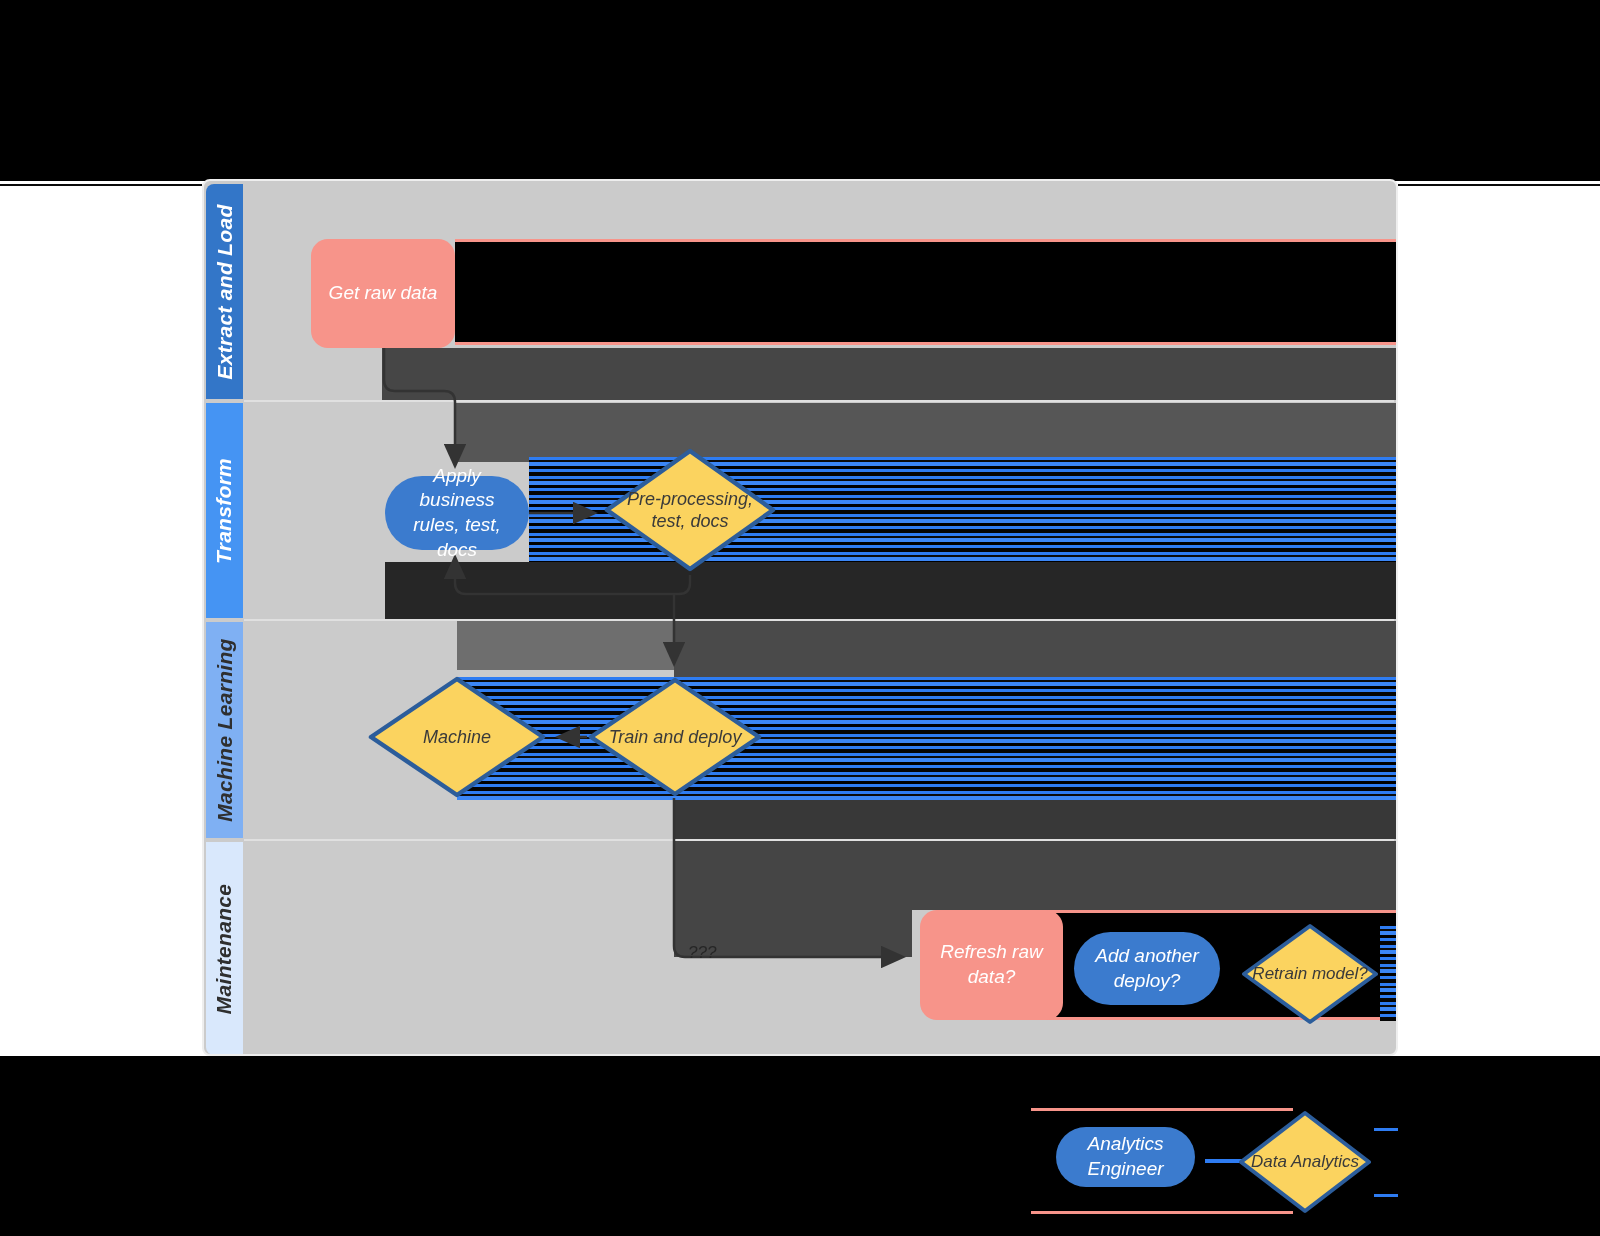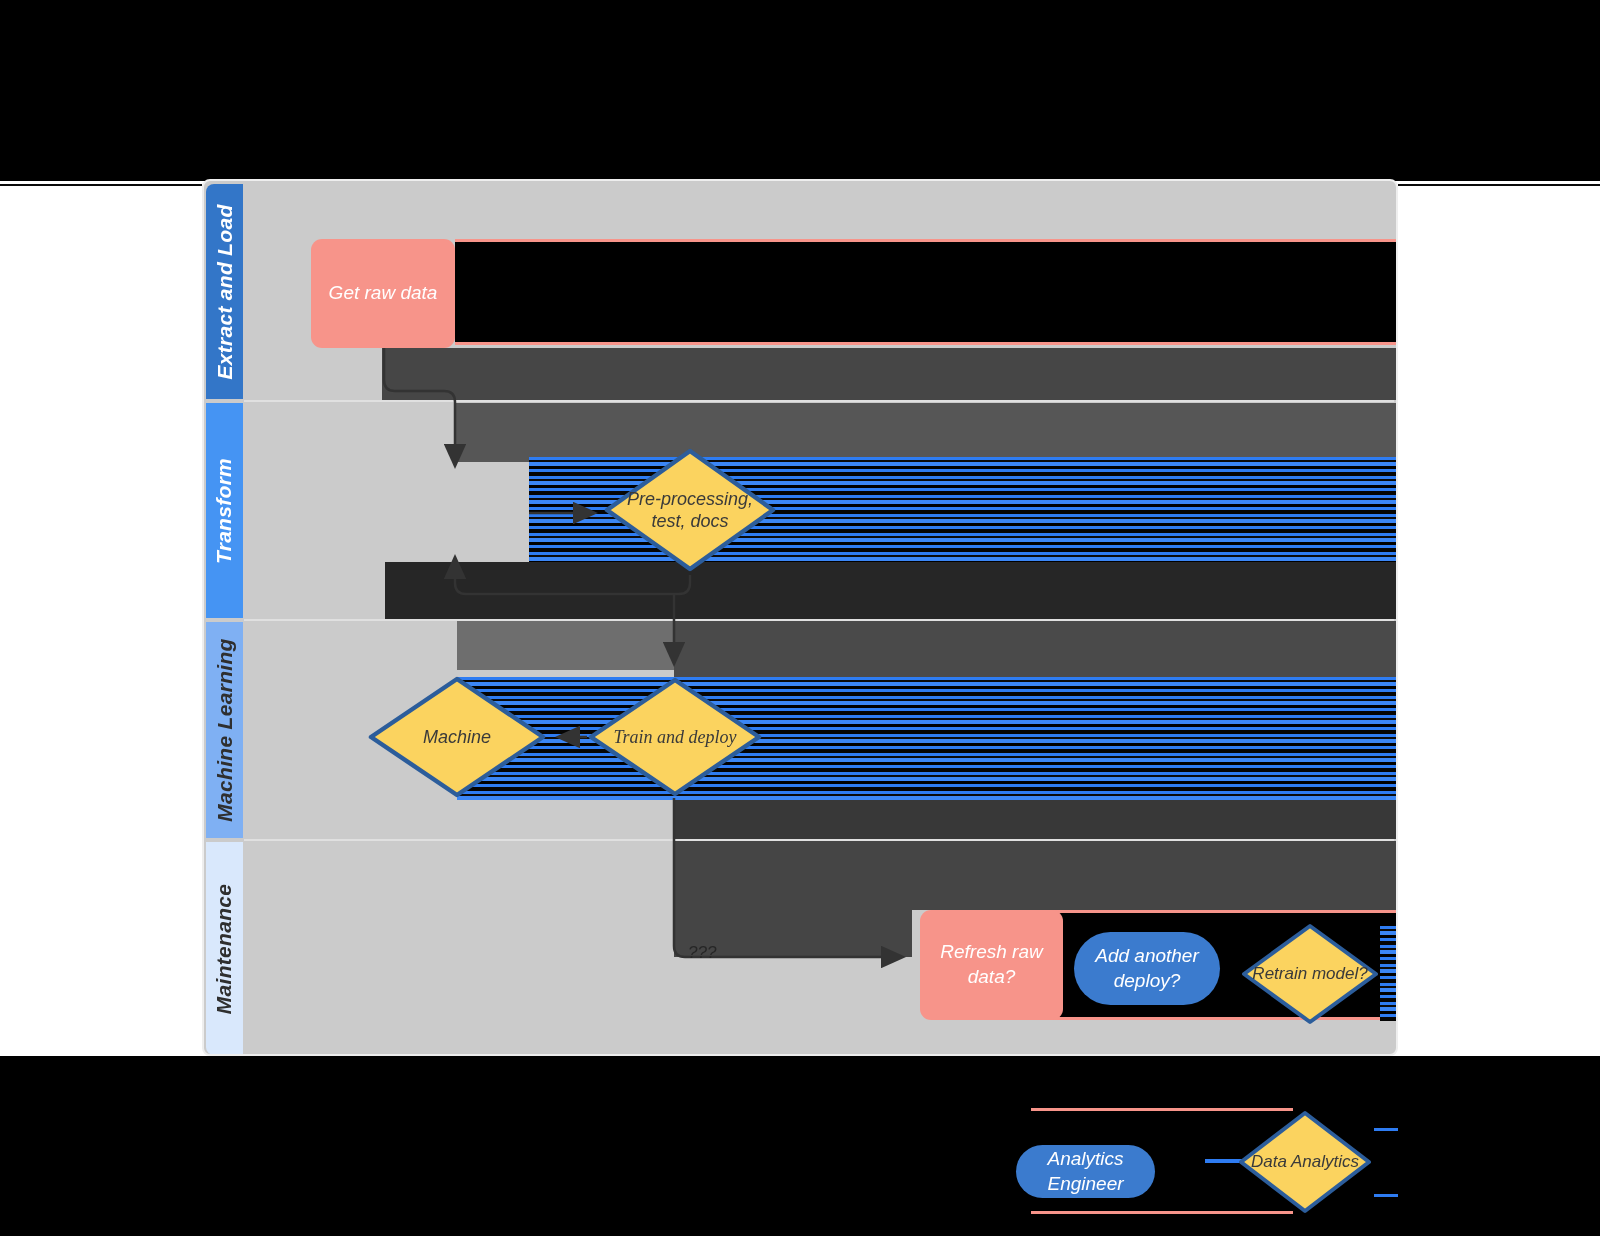--- a/index.html
+++ b/index.html
@@ -26,21 +26,21 @@
   .lane-header{position:absolute;left:2px;width:37px;display:flex;align-items:center;
                justify-content:center;}
   .lane-header span{transform:rotate(-90deg);white-space:nowrap;font-weight:bold;
                     font-style:italic;font-size:21px;letter-spacing:.3px;}
   .lh-first{border-top-left-radius:8px;}
   .lh-last{border-bottom-left-radius:8px;}
 
   
   .node{position:absolute;display:flex;align-items:center;justify-content:center;
         text-align:center;font-style:italic;}
-  .process{background:#f7948a;color:#ffffff;border-radius:11px;font-size:19px;line-height:1.3;}
+  .process{background:#f7948a;color:#ffffff;border-radius:17px;font-size:19px;line-height:1.3;}
   .stadium{background:#3b7bce;color:#ffffff;border-radius:40px;font-size:19px;line-height:1.3;}
   .diamond{background:transparent;}
   .diamond svg{position:absolute;left:0;top:0;}
   .diamond polygon{fill:#fbd35f;stroke:#2c5d9b;stroke-width:4.5;stroke-linejoin:round;}
   .dlabel{position:relative;z-index:2;color:#3a3a3a;font-size:18px;line-height:1.25;
           font-style:italic;padding:0 18px;}
   .connectors{position:absolute;left:0;top:0;z-index:5;}
   .node{z-index:6;}
   .edge-label{position:absolute;z-index:7;font-style:italic;color:#262626;font-size:17px;}
 
@@ -112,40 +112,43 @@
         <path d="M470,413 L470,481" marker-end="url(#ah)"></path>
         <path d="M383,556 L356,556" marker-end="url(#ah)"></path>
         <path d="M470,617 L470,765 Q470,776 481,776 L697,776" marker-end="url(#ah)"></path>
       </g>
     </svg>
 
     <div class="node process" style="left:107px;top:58px;width:144px;height:109px;">
       <span>Get raw data</span>
     </div>
 
+    <div class="node stadium" style="left:181px;top:295px;width:144px;height:74px;padding:0 10px;box-sizing:border-box;">
+      <span>Apply business rules, test, docs</span>
+    </div>
 
     <div class="node diamond" style="left:399px;top:266px;width:174px;height:126px;">
       <svg width="174" height="126" viewBox="0 0 174 126">
         <polygon points="87,4 170,63 87,122 4,63"></polygon>
       </svg>
       <span class="dlabel">Pre-processing, test, docs</span>
     </div>
 
     <div class="node diamond" style="left:163px;top:494px;width:180px;height:124px;">
       <svg width="180" height="124" viewBox="0 0 180 124">
         <polygon points="90,4 176,62 90,120 4,62"></polygon>
       </svg>
       <span class="dlabel">Machine</span>
     </div>
 
     <div class="node diamond" style="left:383px;top:495px;width:176px;height:122px;">
       <svg width="176" height="122" viewBox="0 0 176 122">
         <polygon points="88,4 172,61 88,118 4,61"></polygon>
       </svg>
-      <span class="dlabel" style="padding:0 6px;font-family:Liberation Serif, serif;">Train and deploy</span>
+      <span class="dlabel" style="padding:0 6px;">Train and deploy</span>
     </div>
 
     <div class="node process" style="left:708px;top:729px;width:143px;height:110px;margin-left:8px;">
       <span style="padding:0 14px;">Refresh raw data?</span>
     </div>
 
     <div class="node stadium" style="left:870px;top:751px;width:146px;height:73px;padding:0 16px;box-sizing:border-box;">
       <span>Add another deploy?</span>
     </div>
 
@@ -159,21 +162,21 @@
     <div class="edge-label" style="left:484px;top:762px;">???</div>
   </div>
 
   <div class="hline" style="left:1031px;top:1108px;width:262px;height:3px;background:#f7948a;"></div>
   <div class="hline" style="left:1031px;top:1211px;width:262px;height:3px;background:#f7948a;"></div>
   <div class="hline" style="left:1205px;top:1159px;width:38px;height:4px;background:#2e7cf2;"></div>
   <div class="hline" style="left:1374px;top:1128px;width:24px;height:3px;background:#2e7cf2;"></div>
   <div class="hline" style="left:1374px;top:1194px;width:24px;height:3px;background:#2e7cf2;"></div>
 
 
-  <div class="node stadium" style="left:1016px;top:1127px;width:139px;height:53px;padding:0 18px;box-sizing:border-box;margin-top:18px;">
+  <div class="node stadium" style="left:1056px;top:1127px;width:139px;height:60px;padding:0 18px;box-sizing:border-box;">
     <span>Analytics Engineer</span>
   </div>
 
   <div class="node diamond" style="left:1237px;top:1109px;width:136px;height:106px;">
     <svg width="136" height="106" viewBox="0 0 136 106">
       <polygon points="68,4 132,53 68,102 4,53" style="stroke-width:4;"></polygon>
     </svg>
     <span class="dlabel" style="font-size:17px;padding:0 2px;">Data Analytics</span>
   </div>
 

